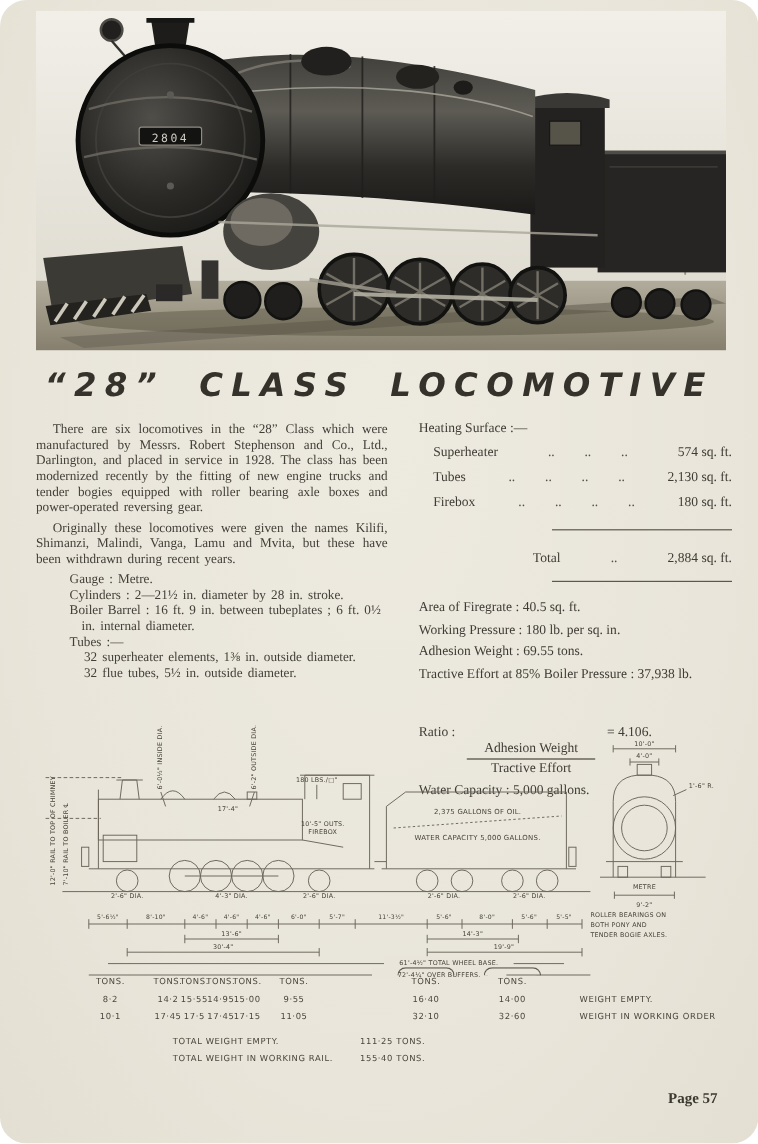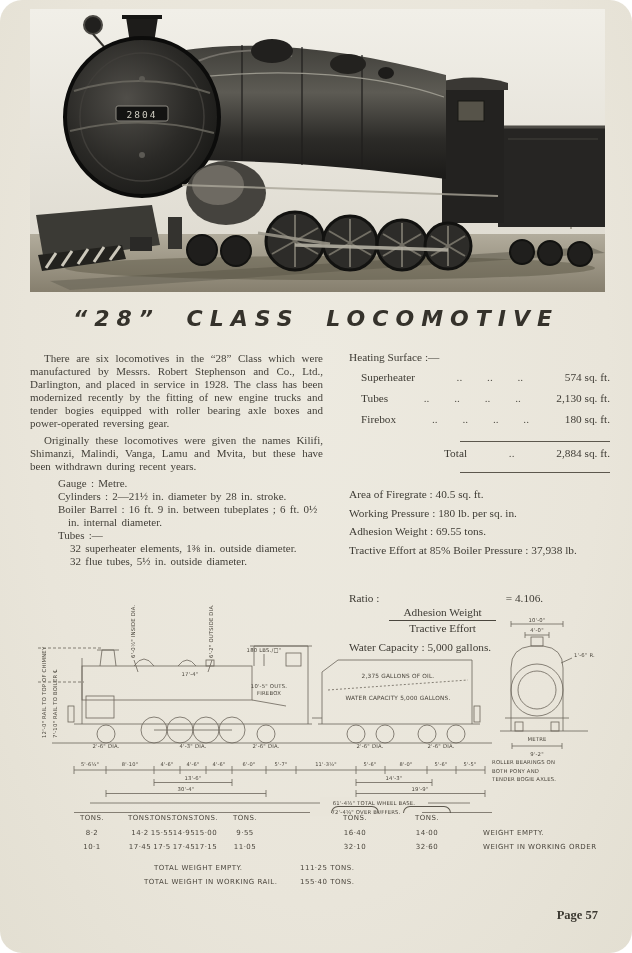--- a/index.html
+++ b/index.html
@@ -9,40 +9,40 @@
     background: radial-gradient(ellipse at 50% 38%, #edeae0 0%, #e9e5da 65%, #e3dfd2 100%);
     color:#423f38;
     border-radius:22px;
   }
   
   .photo { position:absolute; left:30px; top:9px; width:575px; height:283px; }
   
   .title {
     position:absolute; left:0; top:306px; width:632px; margin:0;
     text-align:center; font-family:"DejaVu Sans", sans-serif;
-    font-style:italic; font-weight:bold; font-size:22px;
+    font-style:italic; font-weight:bold; font-size:27px;
     letter-spacing:7px; word-spacing:12px; color:#35322b;
   }
   
   .col-left  { position:absolute; left:30px;  top:352px; width:293px;
                font-size:11px; line-height:13px; text-align:justify; word-spacing:1.5px; }
   .col-left p { margin:0 0 4px 0; }
   .indent { text-indent:14px; }
   .spec { padding-left:38px; text-indent:-10px; text-align:left; }
   .tube { padding-left:52px; text-indent:-12px; text-align:left; }
 
   .col-right { position:absolute; left:349px; top:350px; width:261px;
                font-size:11.3px; line-height:14px; color:#3f3c35; }
   .h-head { margin-bottom:6px; }
   .h-row { display:flex; align-items:flex-start; padding-left:12px; height:21px; }
   .h-label { white-space:nowrap; }
   .h-leader { flex:1; text-align:center; word-spacing:22px; color:#55524a; padding:0 10px; }
   .h-value { white-space:nowrap; text-align:right; }
   .rule  { margin:8px 0 0 auto; width:150px; border-top:1px solid #5c574d; }
-  .h-total { display:flex; align-items:baseline; padding-left:95px; height:24px; margin-top:4px; }
+  .h-total { display:flex; align-items:baseline; padding-left:95px; height:24px; margin-top:16px; }
   .rule2 { margin:2px 0 0 auto; width:150px; border-top:1px solid #5c574d; }
   .stats { margin-top:14px; }
   .stat { margin:4.5px 0; }
   .ratio-row { display:flex; align-items:center; gap:10px; margin:2px 0; }
   .frac { display:inline-flex; flex-direction:column; align-items:center; line-height:13px;margin-top:45px; }
   .frac .num { border-bottom:1px solid #4a463e; padding:0 14px 1px 14px; }
   .frac .den { padding-top:1px; }
   
   .diagram { position:absolute; left:22px; top:596px; width:588px; height:220px; }
   .diagram text { font-family:"DejaVu Sans", sans-serif; fill:#49443b; letter-spacing:.2px; }
@@ -347,20 +347,20 @@
     <span class="wt-c" style="left:70px;top:29px">10·1</span>
     <span class="wt-c" style="left:118px;top:29px">17·45</span>
     <span class="wt-c" style="left:140px;top:29px">17·5</span>
     <span class="wt-c" style="left:162px;top:29px">17·45</span>
     <span class="wt-c" style="left:184px;top:29px">17·15</span>
     <span class="wt-c" style="left:223px;top:29px">11·05</span>
     <span class="wt-c" style="left:333px;top:29px">32·10</span>
     <span class="wt-c" style="left:405px;top:29px">32·60</span>
     <span style="left:461px;top:29px">WEIGHT IN WORKING ORDER</span>
 
-    <span style="left:132px;top:50px">TOTAL WEIGHT EMPTY.</span>
+    <span style="left:122px;top:50px">TOTAL WEIGHT EMPTY.</span>
     <span style="left:278px;top:50px">111·25 TONS.</span>
     <span style="left:122px;top:64px">TOTAL WEIGHT IN WORKING RAIL.</span>
     <span style="left:278px;top:64px">155·40 TONS.</span>
   </div>
 
   <div class="pageno">Page 57</div>
 </div>
 
 </body></html>

